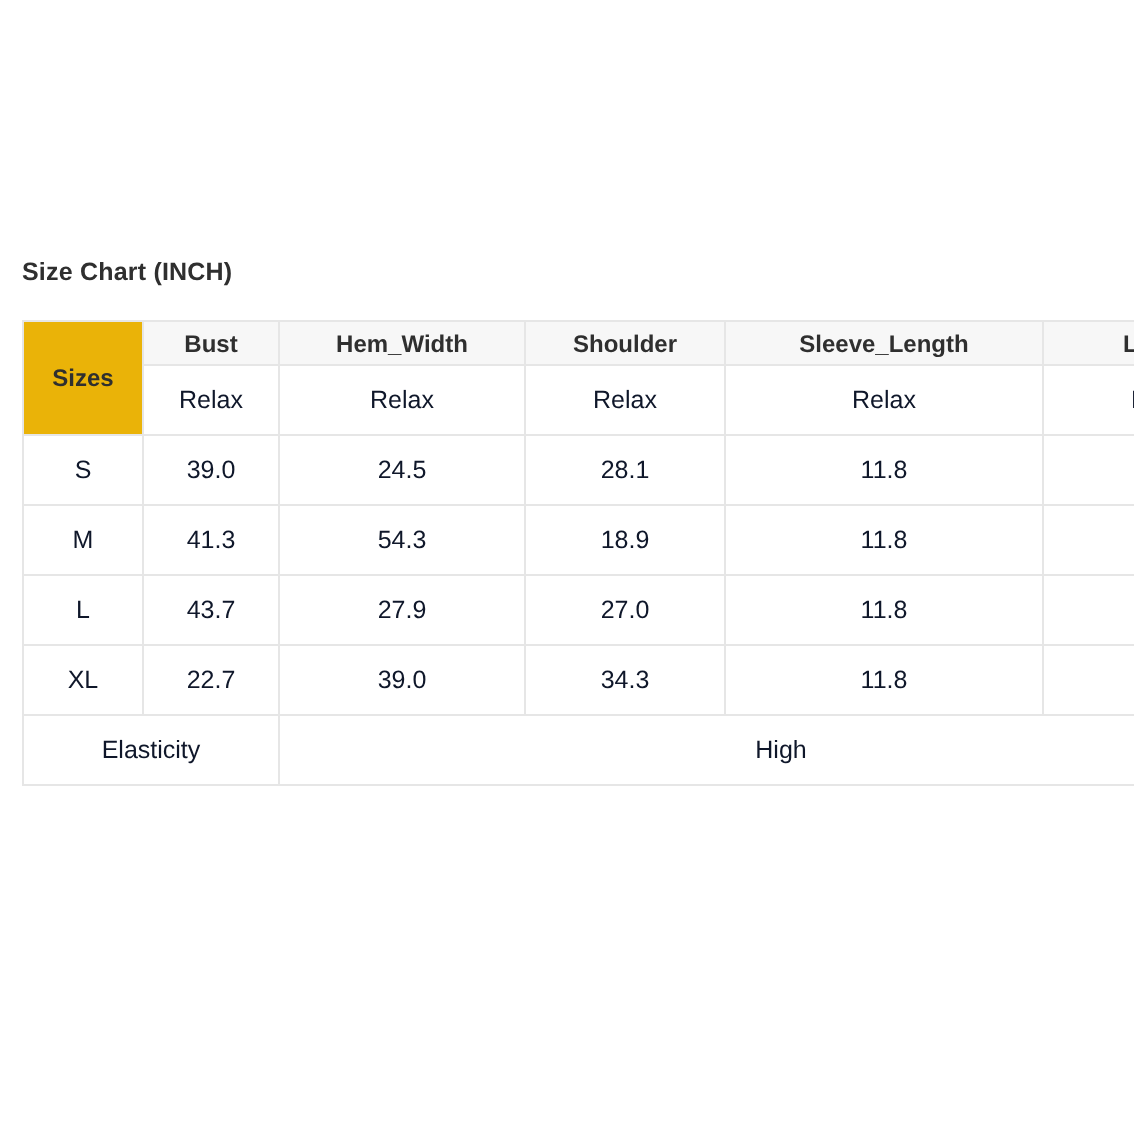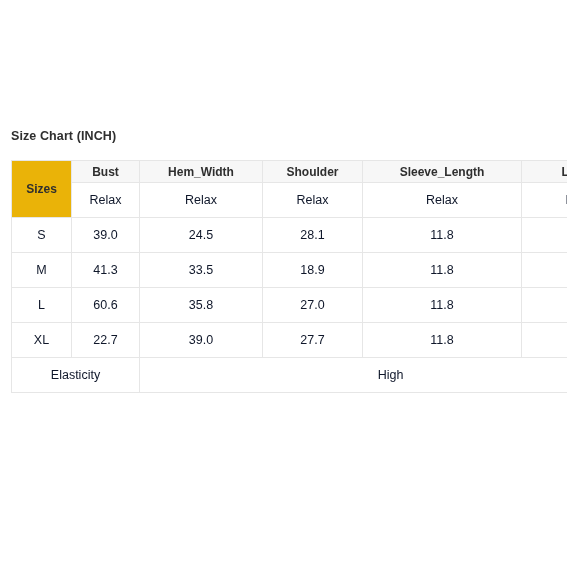--- a/index.html
+++ b/index.html
@@ -153,38 +153,38 @@
             <td class="data-cell">S</td>
             <td class="data-cell">39.0</td>
             <td class="data-cell">24.5</td>
             <td class="data-cell">28.1</td>
             <td class="data-cell">11.8</td>
             <td class="data-cell">23.6</td>
           </tr>
           <tr>
             <td class="data-cell">M</td>
             <td class="data-cell">41.3</td>
-            <td class="data-cell">33.5</td>
+            <td class="data-cell">54.3</td>
             <td class="data-cell">18.9</td>
             <td class="data-cell">11.8</td>
             <td class="data-cell">24.4</td>
           </tr>
           <tr>
             <td class="data-cell">L</td>
-            <td class="data-cell">60.6</td>
-            <td class="data-cell">35.8</td>
+            <td class="data-cell">43.7</td>
+            <td class="data-cell">27.9</td>
             <td class="data-cell">27.0</td>
             <td class="data-cell">11.8</td>
             <td class="data-cell">25.2</td>
           </tr>
           <tr>
             <td class="data-cell">XL</td>
             <td class="data-cell">22.7</td>
             <td class="data-cell">39.0</td>
-            <td class="data-cell">27.7</td>
+            <td class="data-cell">34.3</td>
             <td class="data-cell">11.8</td>
             <td class="data-cell">26.0</td>
           </tr>
           <tr>
             <td class="elasticity-label" colspan="2">Elasticity</td>
             <td class="elasticity-value" colspan="4">High</td>
           </tr>
         </tbody>
       </table>
     </div>

